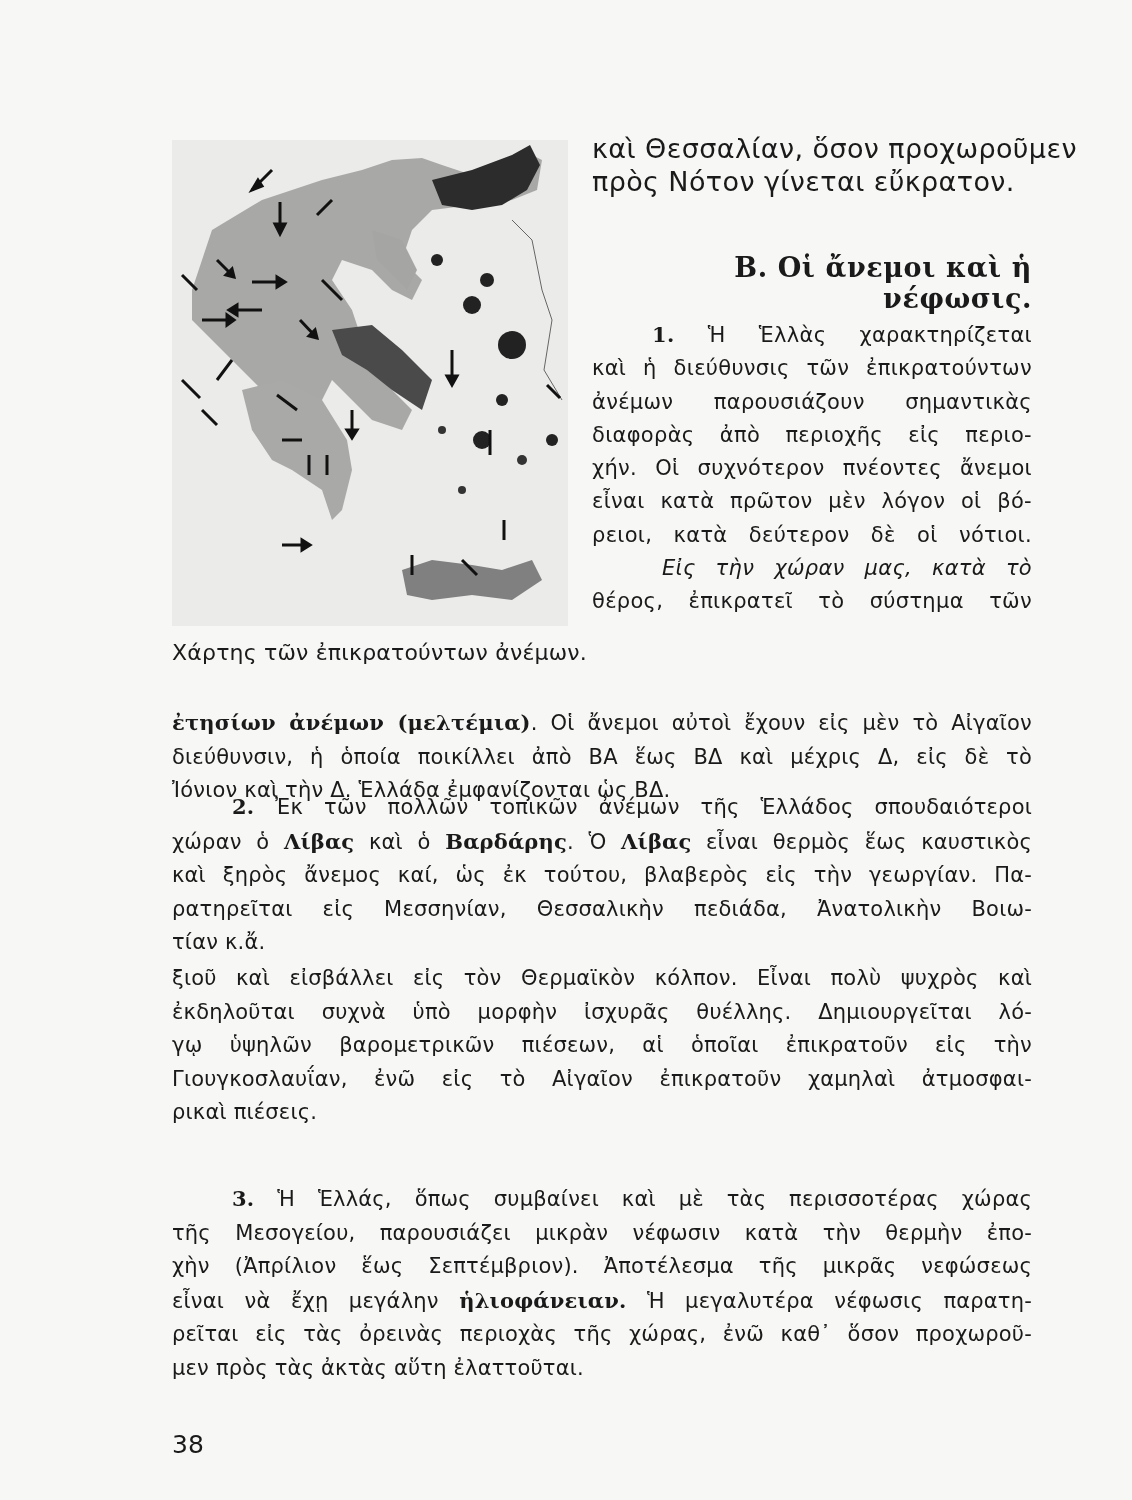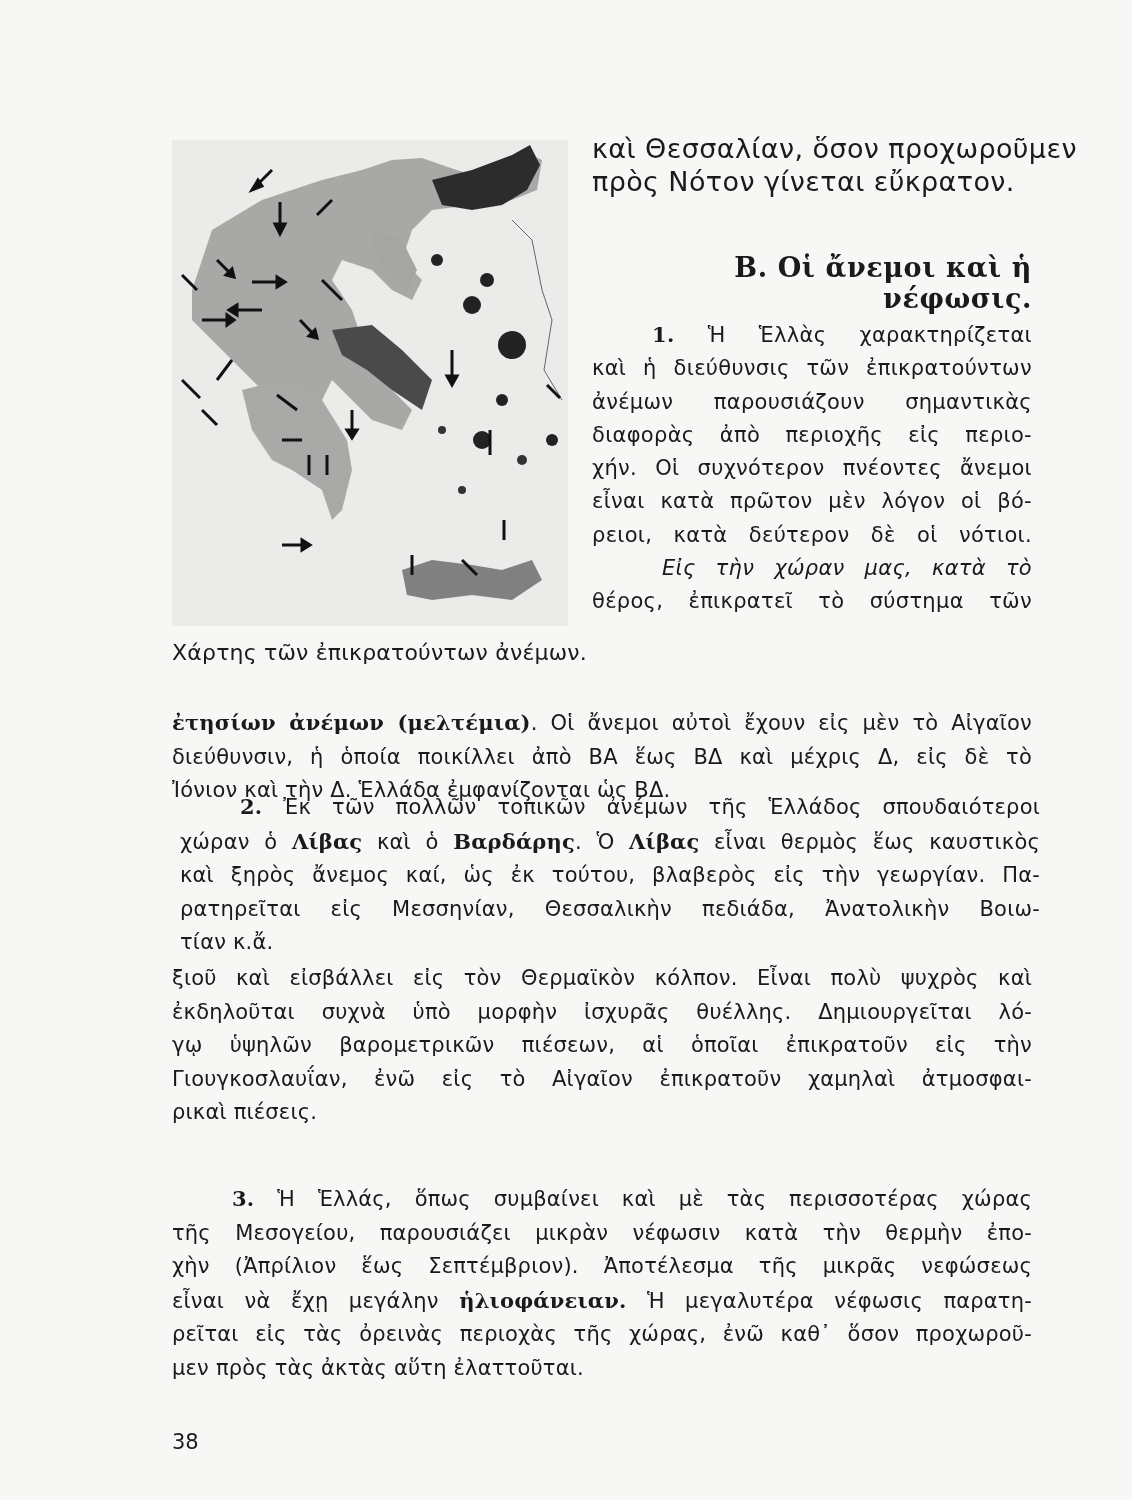--- a/index.html
+++ b/index.html
@@ -42,21 +42,21 @@
       font-size: 21px; line-height: 33.3px; letter-spacing: 0.3px;
     }
     .full {
       position: absolute; left: 172px; width: 860px;
       font-size: 21px; line-height: 33.5px; letter-spacing: 0.2px;
     }
     .b { font-family: "DejaVu Serif", serif; font-weight: bold; }
     .indent { padding-left: 60px; box-sizing: border-box; }
     .pagenum {
       position: absolute; left: 172px; top: 1430px;
-      font-size: 21px;
+      font-size: 25px;
     }
   </style>
 </head>
 <body>
 
 <div class="page">
 
   <div class="figure">
     <svg width="396" height="486" viewBox="0 0 396 486">
       <rect width="396" height="486" fill="#ebebea"></rect>
@@ -146,21 +146,21 @@
     <div class="line justify" style="padding-left:70px;box-sizing:border-box;font-style:italic;">Εἰς τὴν χώραν μας, κατὰ τὸ</div>
     <div class="line justify">θέρος, ἐπικρατεῖ τὸ σύστημα τῶν</div>
   </div>
 
   <div class="full" style="top:676px;margin-top:30px;">
     <div class="line justify"><span class="b">ἐτησίων ἀνέμων (μελτέμια)</span><span>. Οἱ ἄνεμοι αὐτοὶ ἔχουν εἰς μὲν τὸ Αἰγαῖον</span></div>
     <div class="line justify">διεύθυνσιν, ἡ ὁποία ποικίλλει ἀπὸ ΒΑ ἕως ΒΔ καὶ μέχρις Δ, εἰς δὲ τὸ</div>
     <div class="line">Ἰόνιον καὶ τὴν Δ. Ἑλλάδα ἐμφανίζονται ὡς ΒΔ.</div>
   </div>
 
-  <div class="full" style="top:790px;margin-left:8px;">
+  <div class="full" style="top:790px;">
     <div class="line justify indent"><span class="b">2.</span> <span>Ἐκ τῶν πολλῶν τοπικῶν ἀνέμων τῆς Ἑλλάδος σπουδαιότεροι</span></div>
     <div class="line justify"><span>χώραν ὁ </span><span class="b">Λίβας</span><span> καὶ ὁ </span><span class="b">Βαρδάρης</span><span>. Ὁ </span><span class="b">Λίβας</span><span> εἶναι θερμὸς ἕως καυστικὸς</span></div>
     <div class="line justify">καὶ ξηρὸς ἄνεμος καί, ὡς ἐκ τούτου, βλαβερὸς εἰς τὴν γεωργίαν. Πα-</div>
     <div class="line justify">ρατηρεῖται εἰς Μεσσηνίαν, Θεσσαλικὴν πεδιάδα, Ἀνατολικὴν Βοιω-</div>
     <div class="line">τίαν κ.ἄ.</div>
   </div>
 
   <div class="full" style="top:962px;">
     <div class="line justify">ξιοῦ καὶ εἰσβάλλει εἰς τὸν Θερμαϊκὸν κόλπον. Εἶναι πολὺ ψυχρὸς καὶ</div>
     <div class="line justify">ἐκδηλοῦται συχνὰ ὑπὸ μορφὴν ἰσχυρᾶς θυέλλης. Δημιουργεῖται λό-</div>

